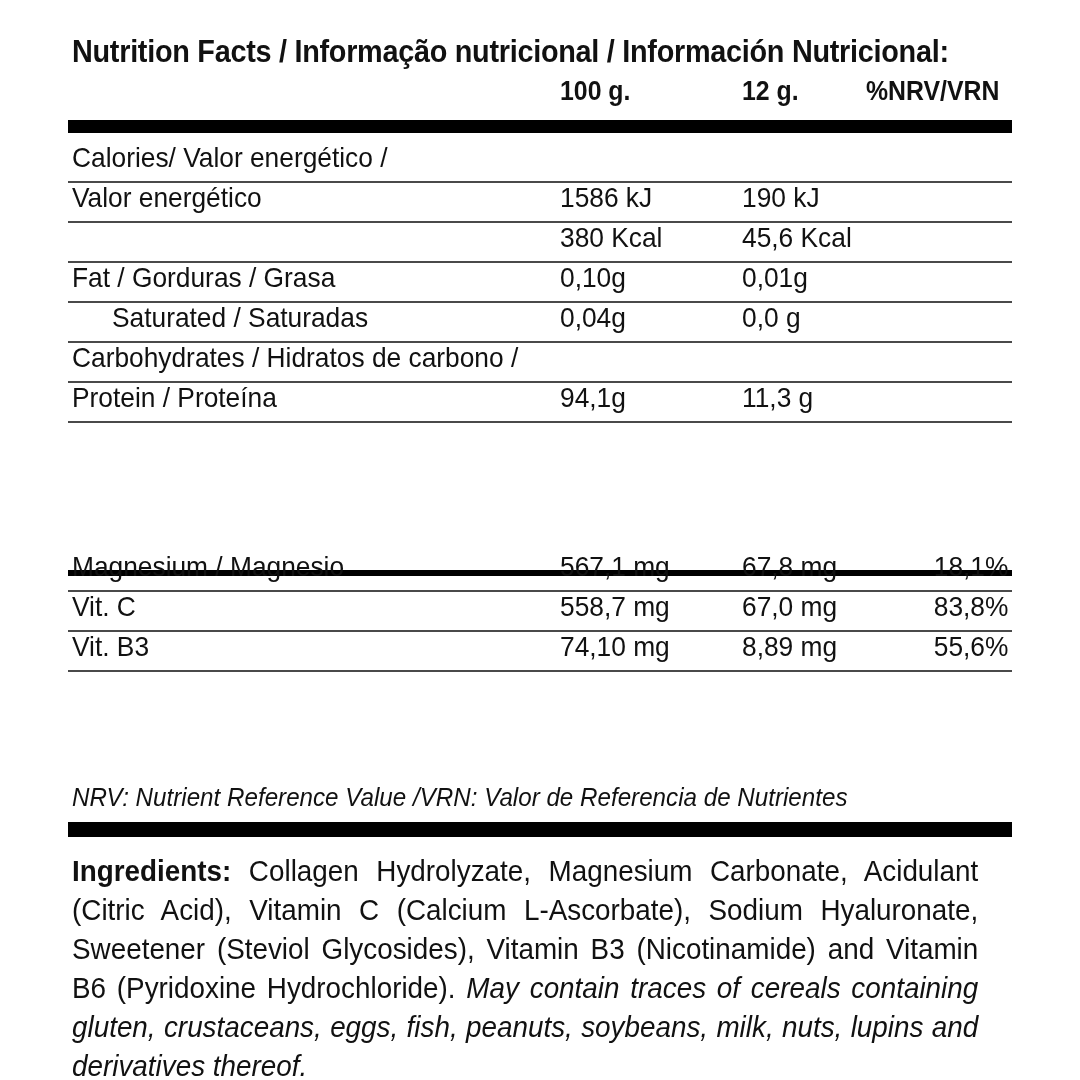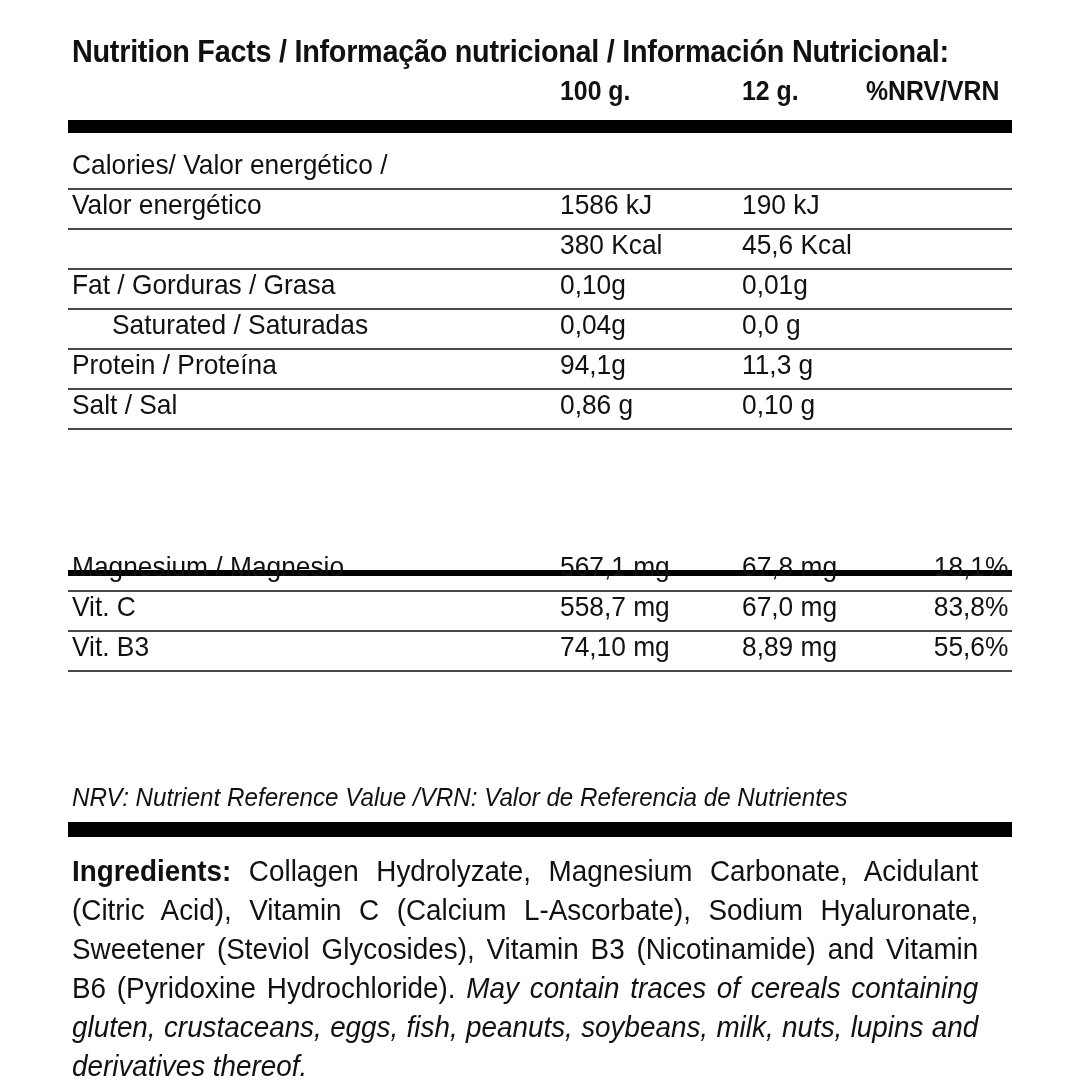--- a/index.html
+++ b/index.html
@@ -67,21 +67,21 @@
     background: #000000;
   }
   .bar-top    { top: 120px; height: 13px; }
   .bar-mid    { top: 570px; height: 6px;  }
   .bar-bottom { top: 822px; height: 15px; }
 
   
   .table {
     position: absolute;
     left: 68px;
-    top: 150px;
+    top: 143px;
     width: 944px;
   }
   .row {
     position: relative;
     height: 40px;
     border-bottom: 2.5px solid #4a4a4a;
     box-sizing: border-box;
   }
   .row .lbl {
     position: absolute;
@@ -189,29 +189,29 @@
         <div class="c2">0,01g</div>
         <div class="c3"></div>
       </div>
       <div class="row">
         <div class="lbl indent">Saturated / Saturadas</div>
         <div class="c1">0,04g</div>
         <div class="c2">0,0 g</div>
         <div class="c3"></div>
       </div>
       <div class="row">
+        <div class="lbl">Carbohydrates / Hidratos de carbono /</div>
+        <div class="c1"></div>
+        <div class="c2"></div>
+        <div class="c3"></div>
+      </div>
+      <div class="row">
         <div class="lbl">Protein / Proteína</div>
         <div class="c1">94,1g</div>
         <div class="c2">11,3 g</div>
-        <div class="c3"></div>
-      </div>
-      <div class="row">
-        <div class="lbl">Salt / Sal</div>
-        <div class="c1">0,86 g</div>
-        <div class="c2">0,10 g</div>
         <div class="c3"></div>
       </div>
     </div>
 
   <div class="bar bar-mid"></div>
 
   <div class="table" id="micro-table" style="top:552px;">
       <div class="row">
         <div class="lbl">Magnesium / Magnesio</div>
         <div class="c1">567,1 mg</div>

